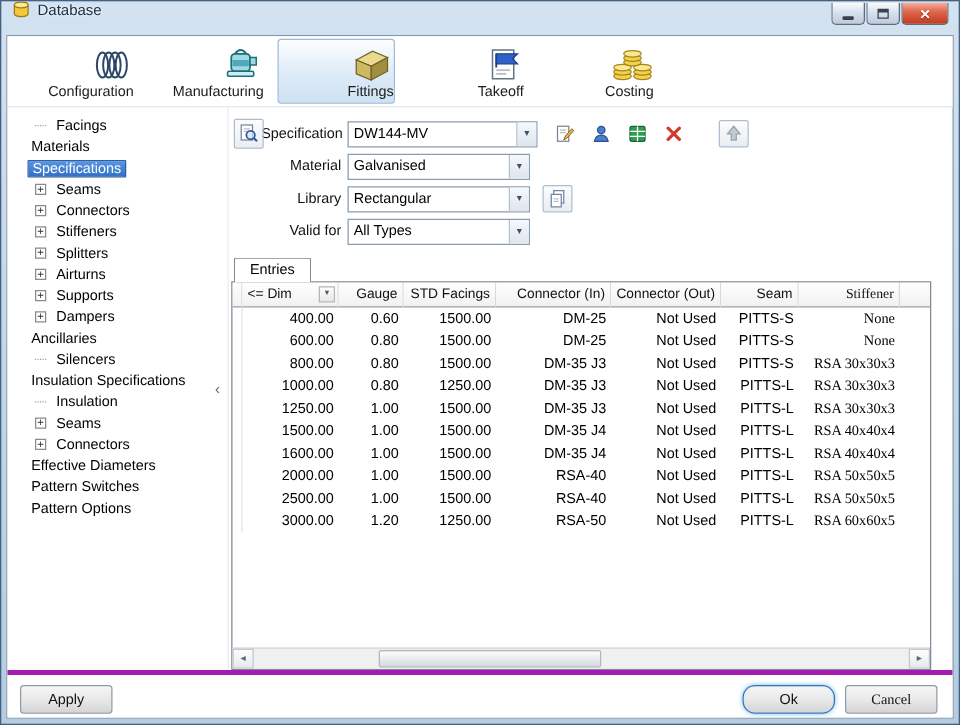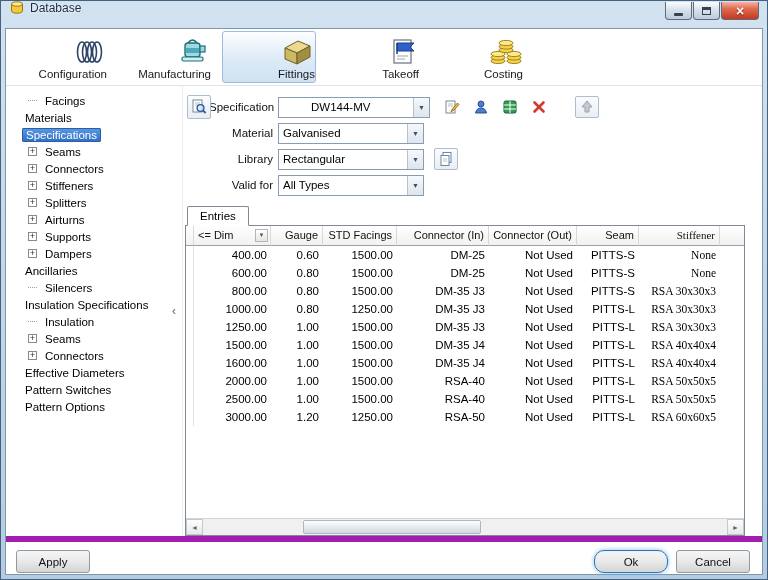--- a/index.html
+++ b/index.html
@@ -45,21 +45,21 @@
   
   .main{position:absolute;left:176px;top:57px;right:8px;bottom:38px;display:flex;flex-direction:column;
     border-left:1px solid #ececec;background:#fff;padding-left:2px;}
   .form{position:relative;padding:10px 0 6px 0;flex:none;}
   .form-row{display:flex;align-items:center;height:22px;margin-bottom:4px;padding-left:24px;}
   .f-label{display:inline-block;width:64px;text-align:right;margin-right:5px;font-size:11.5px;color:#111;flex:none;}
   .combo{display:flex;height:21px;border:1px solid #8a9cb2;background:#fff;flex:none;cursor:default;}
   .combo .val{flex:1;padding:3px 4px 0 4px;font-size:11.5px;overflow:hidden;white-space:nowrap;}
   .combo .arrow{width:16px;background:linear-gradient(#f6f8fb,#dde5ee);border-left:1px solid #b6c2d0;
     display:flex;align-items:center;justify-content:center;font-size:7px;color:#3f5166;flex:none;}
-  .w152{width:152px;padding-left:28px;} .w146{width:146px;}
+  .w152{width:152px;} .w146{width:146px;}
   .icon-btn{width:24px;height:22px;background:transparent;border:1px solid transparent;display:flex;
     align-items:center;justify-content:center;padding:0;cursor:pointer;flex:none;}
   .icon-btn.framed{border:1px solid #aebdcc;background:linear-gradient(#fbfcfd,#e9eef4);border-radius:2px;}
   .preview-abs{position:absolute;left:2px;top:9px;width:24px;height:24px;}
   .row-icons{display:flex;align-items:center;margin-left:10px;gap:5px;}
   .gap18{width:14px;}
   
   .tab{align-self:flex-start;margin-left:2px;position:relative;z-index:2;margin-bottom:-1px;background:#fff;
     border:1px solid #7f8a96;border-bottom:1px solid #fff;padding:3px 12px 3px;font-size:11.5px;
     border-radius:2px 2px 0 0;cursor:default;}
@@ -80,27 +80,27 @@
   .col5{width:88px;} .col6{width:62px;} .col7{width:81px;font-family:Liberation Serif, serif;} .col8{width:60px;}
   
   .hscroll{position:absolute;left:0;right:0;bottom:0;height:17px;background:#f0f0f0;
     border-top:1px solid #d4d4d4;display:flex;}
   .sb-btn{width:17px;height:100%;background:linear-gradient(#fdfdfd,#e6e9ec);border:1px solid #c3c8cd;
     display:flex;align-items:center;justify-content:center;font-size:7px;color:#5a6673;flex:none;cursor:pointer;}
   .sb-track{flex:1;position:relative;}
   .sb-thumb{position:absolute;left:19%;width:34%;top:1px;bottom:1px;
     background:linear-gradient(#fdfdfd,#d3d9df);border:1px solid #b0b7bf;border-radius:2px;cursor:grab;}
   
-  .footer{position:absolute;left:0;right:0;bottom:0;height:38px;border-top:6px solid #a21caf;background:#fff;}
+  .footer{position:absolute;left:0;right:0;bottom:0;height:38px;border-top:4px solid #a21caf;background:#fff;}
   .btn{position:absolute;top:8px;height:23px;width:74px;border:1px solid #8e9aa5;border-radius:3px;
     background:linear-gradient(#f6f6f6,#e9e9e9 50%,#d4d4d4);font-size:11.5px;color:#111;cursor:pointer;
     font-family:inherit;}
   .btn.apply{left:10px;}
   .btn.ok{right:94px;border-color:#2f73b8;box-shadow:0 0 4px #7cb8e8, inset 0 0 2px #cfe8fa;border-radius:10px;}
-  .btn.cancel{right:12px;}
+  .btn.cancel{right:12px;font-family:Liberation Serif, serif;}
 </style>
 </head>
 <body>
 
 <div class="window">
 
   <div class="titlebar">
     <span class="title-icon">
       <svg width="14" height="14" viewBox="0 0 14 14">
         <path d="M1.5 3 v7 c0 1.2 2.5 2.2 5.5 2.2 s5.5-1 5.5-2.2 v-7" fill="#f3c93a" stroke="#9c7a1c"></path>

